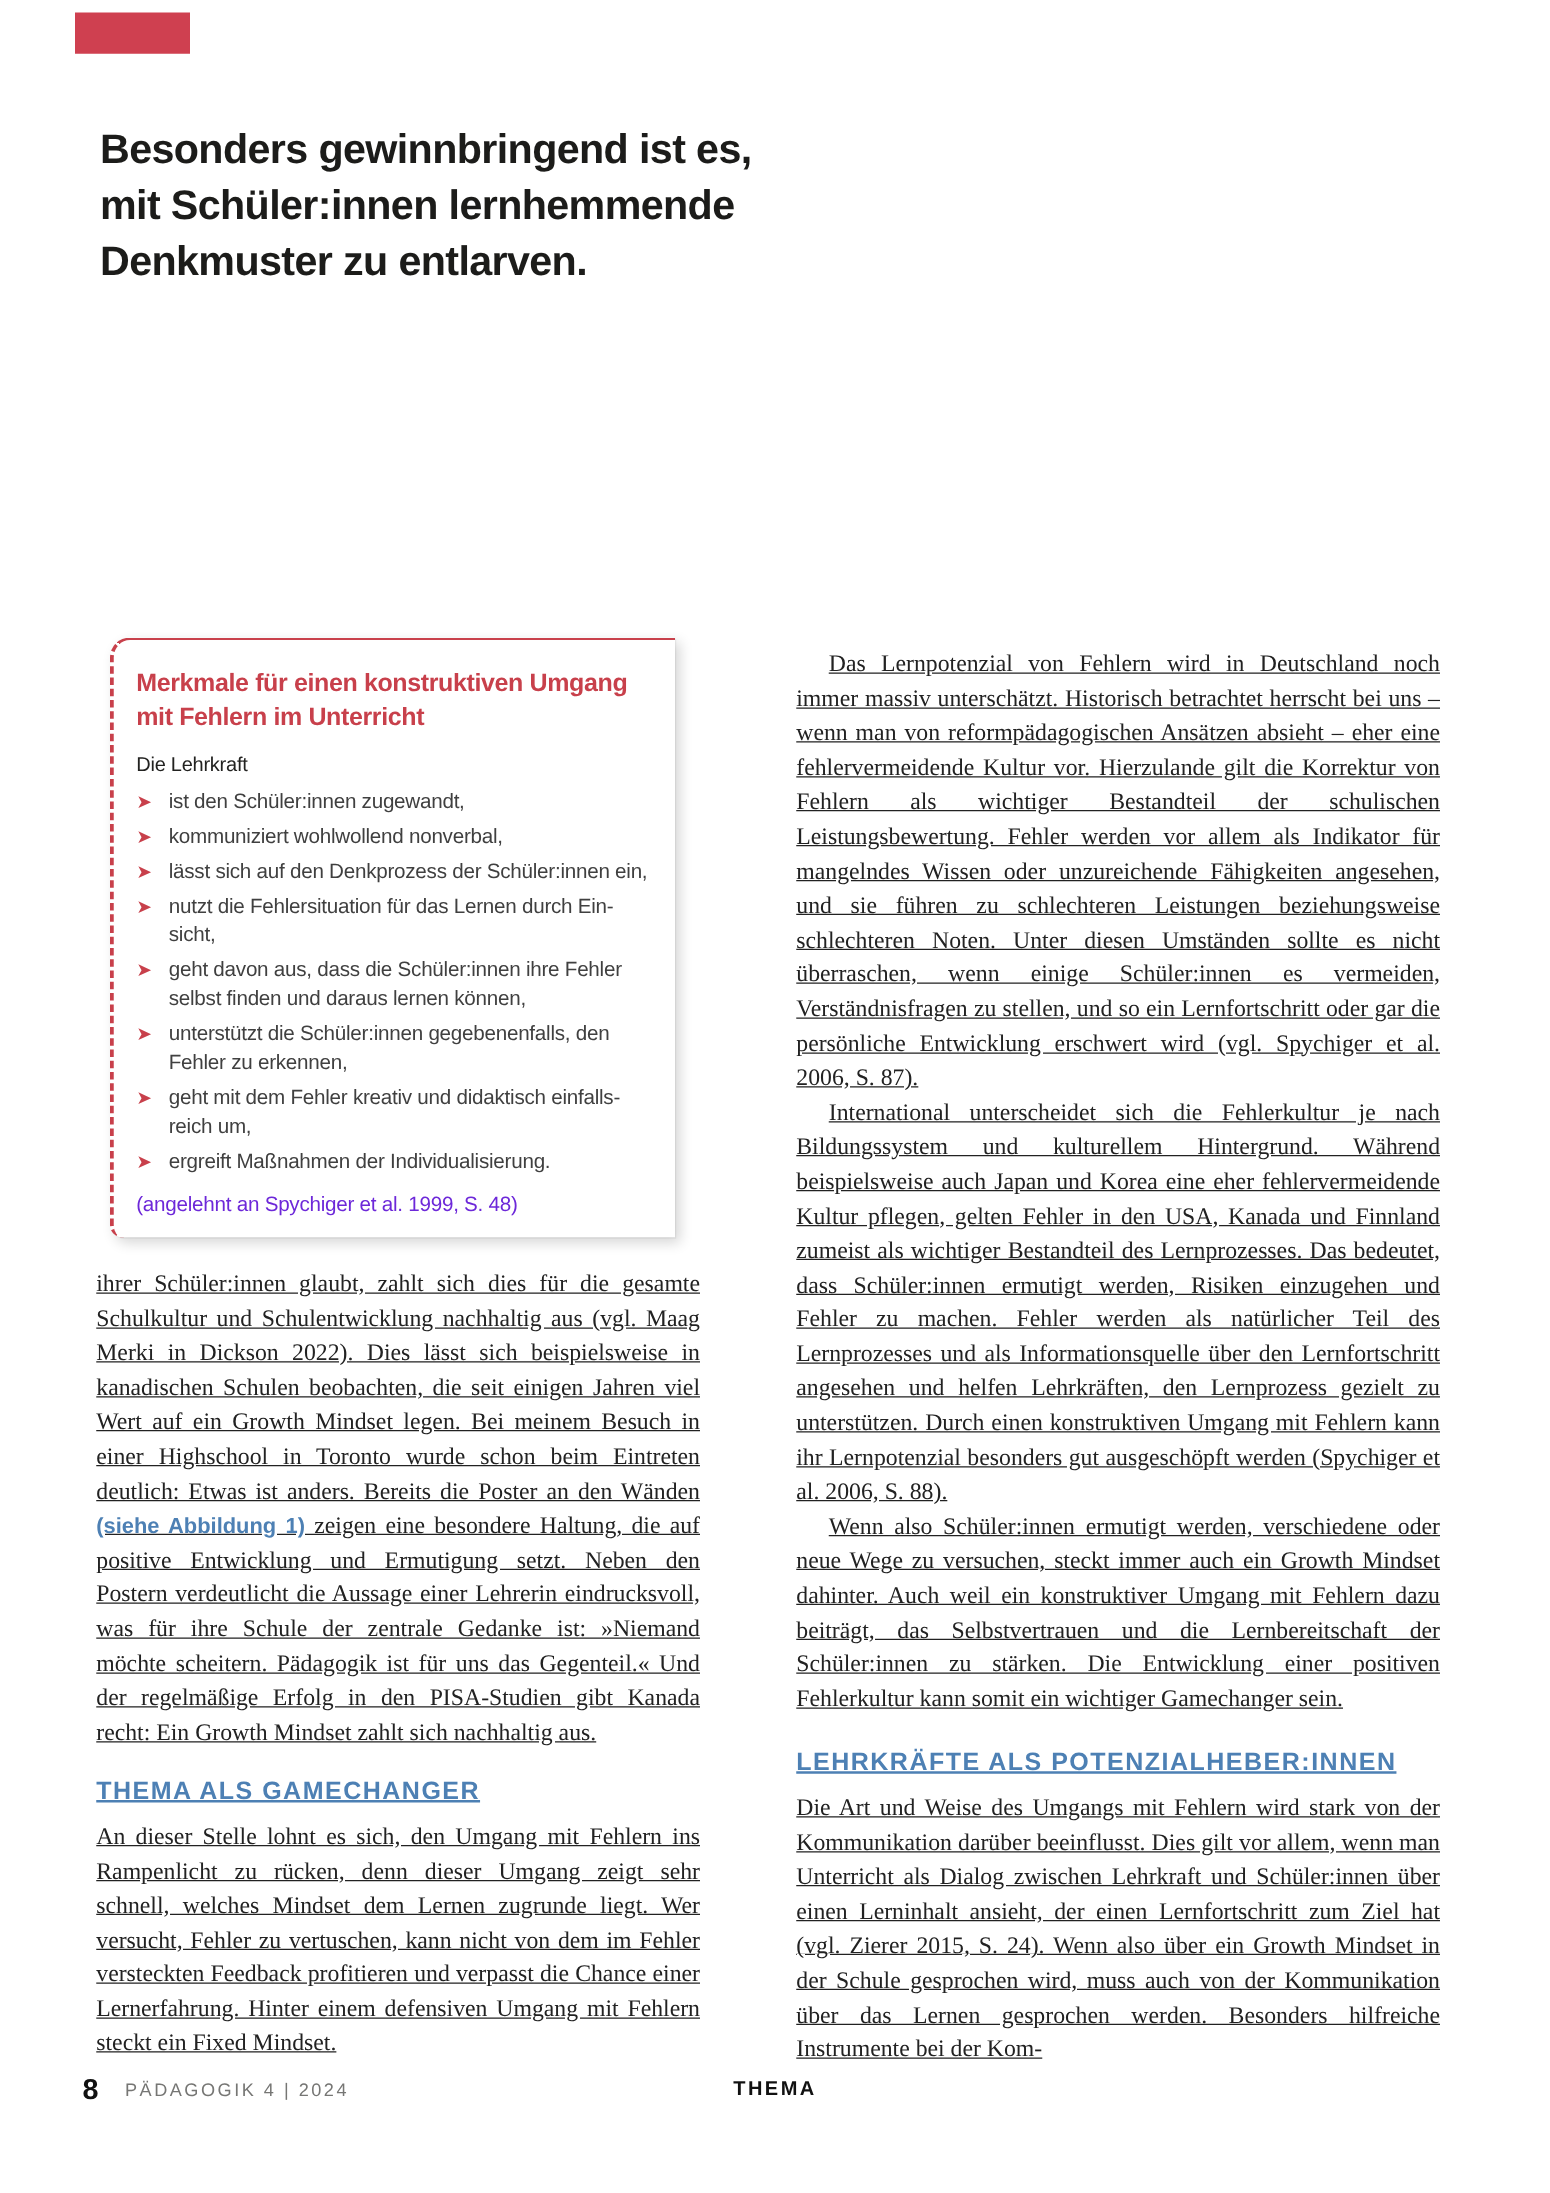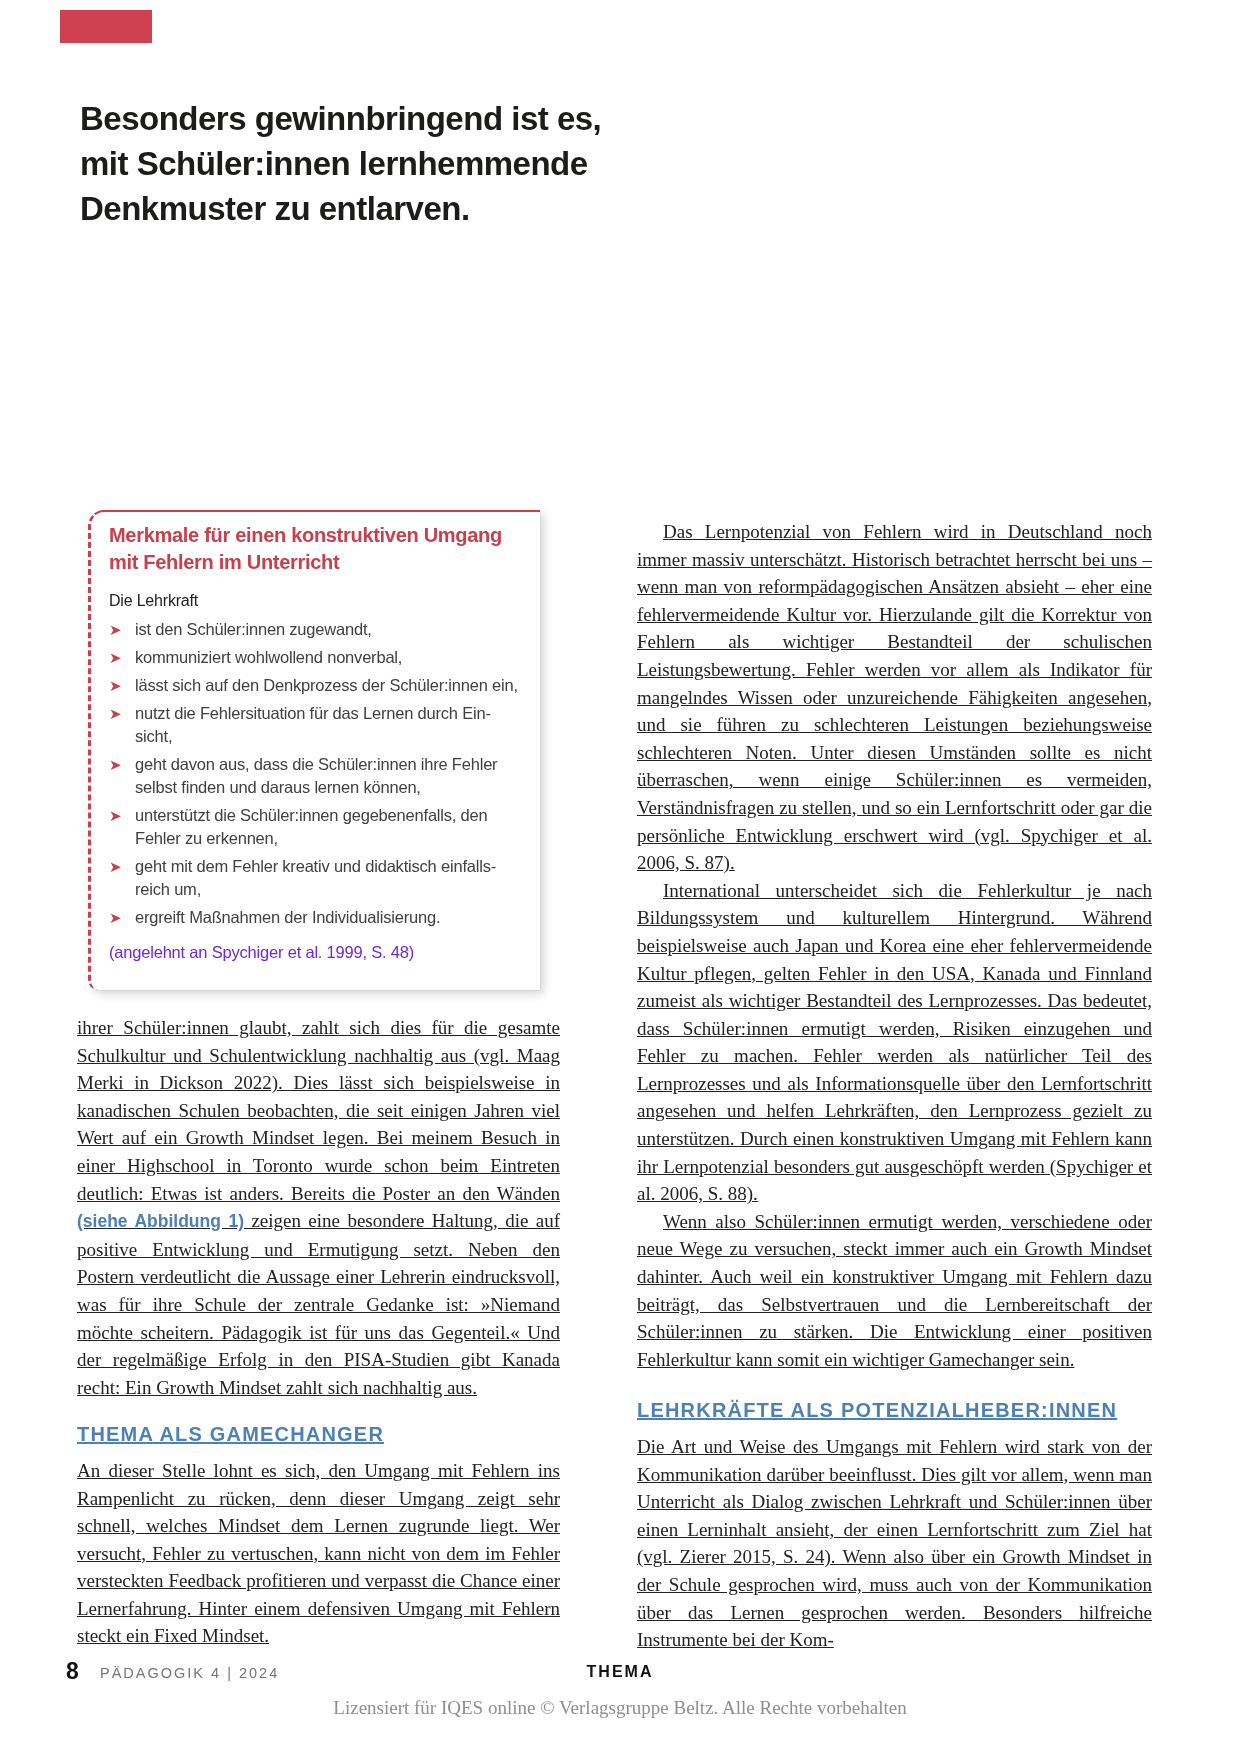--- a/index.html
+++ b/index.html
@@ -36,21 +36,21 @@
   .infobox{
     position:absolute;
     left:88px; top:510px;
     width:452px; height:480px;
     box-sizing:border-box;
     background:#ffffff;
     border-top:2px solid #c8404b;
     border-left:3px dashed #c8404b;
     border-radius:16px 0 0 10px;
     box-shadow:4px 4px 10px rgba(0,0,0,0.16), 1px 1px 0 rgba(0,0,0,0.05);
-    padding:10px 14px 0 18px;
+    padding:22px 14px 0 18px;
   }
   .infobox-title{
     font-weight:700;
     font-size:20px;
     line-height:27px;
     letter-spacing:-0.3px;
     color:#c8404b;
     white-space:pre-line;
     margin:0 0 16px 0;
   }
@@ -229,15 +229,14 @@
     <p class="section-heading">LEHRKRÄFTE ALS POTENZIALHEBER:INNEN</p>
     <p>Die Art und Weise des Umgangs mit Fehlern wird stark von der Kommunikation darüber beeinflusst. Dies gilt vor allem, wenn man Unterricht als Dialog zwischen Lehrkraft und Schüler:innen über einen Lerninhalt ansieht, der einen Lernfortschritt zum Ziel hat (vgl. Zierer 2015, S. 24). Wenn also über ein Growth Mindset in der Schule gesprochen wird, muss auch von der Kommunikation über das Lernen gesprochen werden. Besonders hilfreiche Instrumente bei der Kom-</p>
   </div>
 
   <div class="footer-row">
     <span class="page-number">8</span>
     <span class="journal-name">PÄDAGOGIK 4 | 2024</span>
     <span class="section-name">THEMA</span>
   </div>
 
-  <div class="license-line">Lizensiert für IQES online © Verlagsgruppe Beltz. Alle Rechte vorbehalten</div>
 
 </div>
 
 </body></html>

